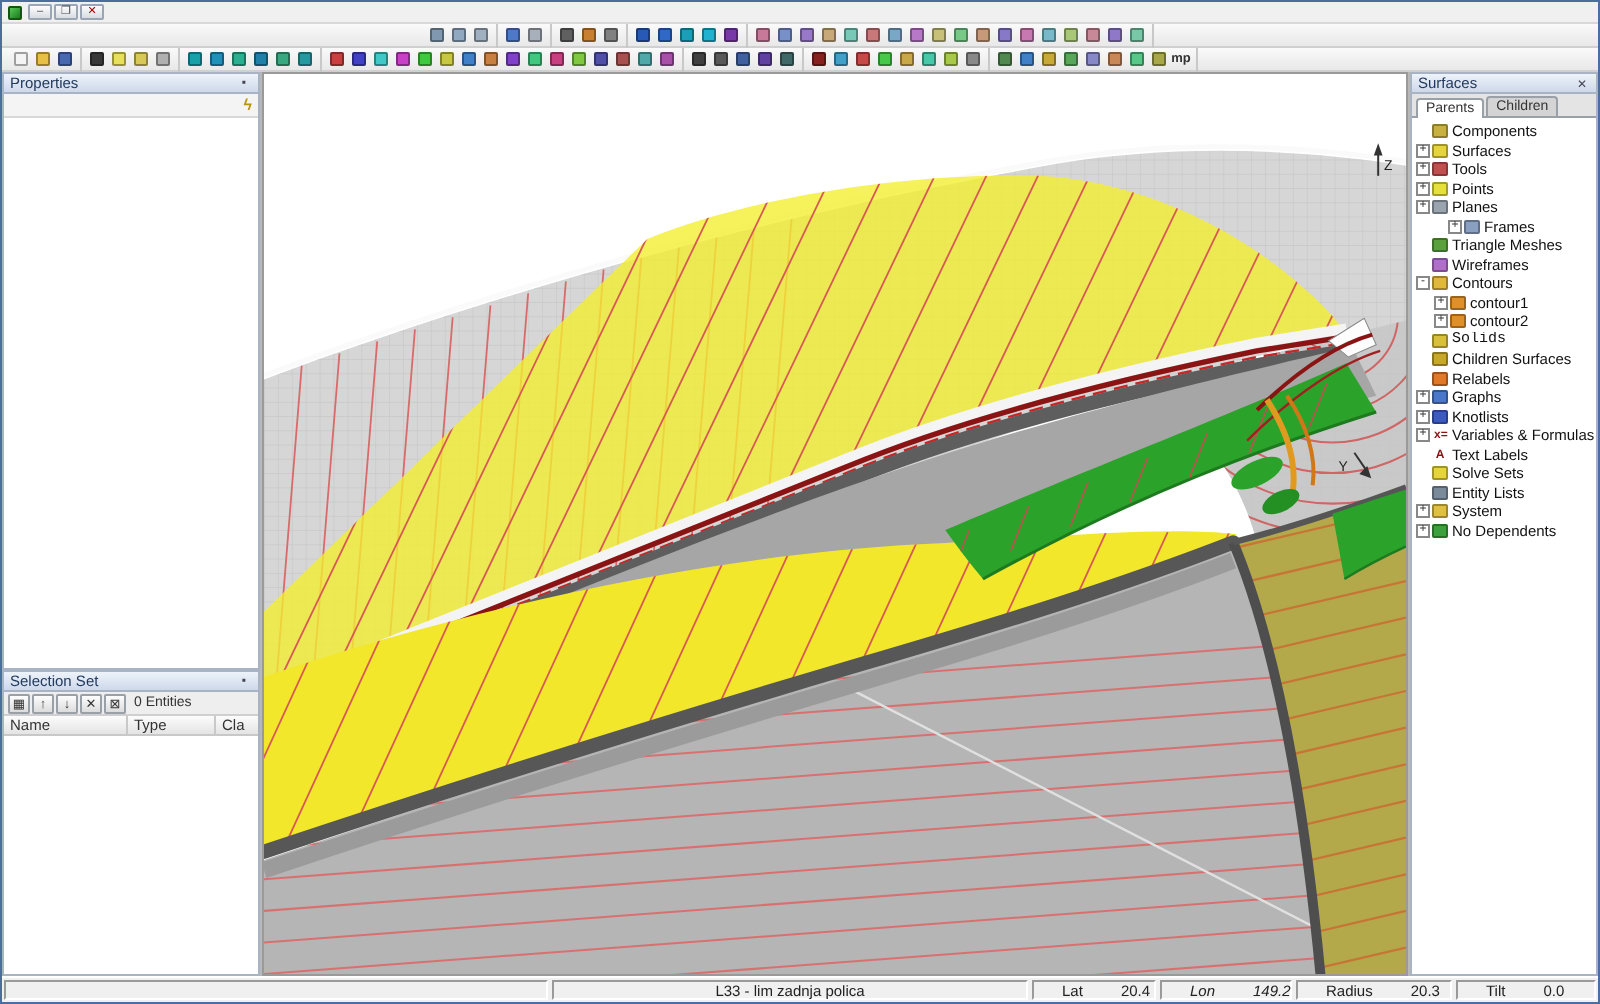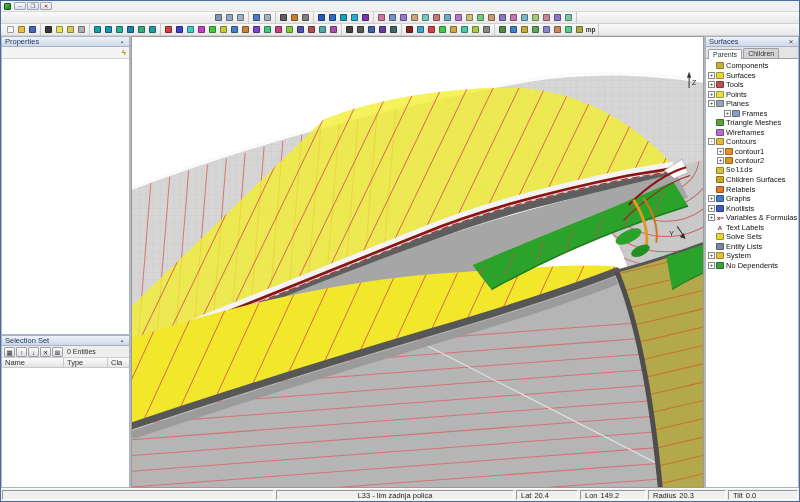--- a/index.html
+++ b/index.html
@@ -86,25 +86,25 @@
     font-size:6px; line-height:5px; text-align:center; color:#333; margin-right:1px; }
   .tg.none { visibility:hidden; }
   .t-icon { width:8px; height:7px; flex:0 0 auto; border-radius:1px; margin-right:2px;
     border:1px solid rgba(0,0,0,.3); font-size:6px; line-height:6px; text-align:center; font-weight:bold; }
   .t-label { font-size:7.5px; color:#111; overflow:hidden; text-overflow:clip; }
 
   
   .statusbar { height:13px; flex:0 0 auto; background:#f0f0f0; border-top:1px solid #fff;
     display:flex; align-items:stretch; }
   .sb-seg { border:1px solid; border-color:#9a9a9a #fff #fff #9a9a9a; margin:1px;
-    font-size:7.5px; line-height:9px; color:#222; padding:0 4px; display:flex; align-items:center; }
+    font-size:7.5px; line-height:9px; color:#222; padding:0 14px; display:flex; align-items:center; }
   .sb-spacer { flex:1; }
   .sb-msg { width:238px; justify-content:center; }
-  .sb-val { justify-content:flex-start; gap:3px;align-items:center; }
-  .w-lat{width:62px;} .w-lon{width:66px;} .w-rad{width:78px;} .w-tilt{width:70px;}
+  .sb-val { justify-content:flex-start; gap:19px;align-items:center; }
+  .w-lat{width:62px;} .w-lon{width:66px;font-style:italic;} .w-rad{width:78px;} .w-tilt{width:70px;}
 </style>
 </head>
 <body>
 
 <div class="window">
 
 
   <div class="menubar">
     <span class="doc-icon"></span>
     <span class="mdi-btns">

